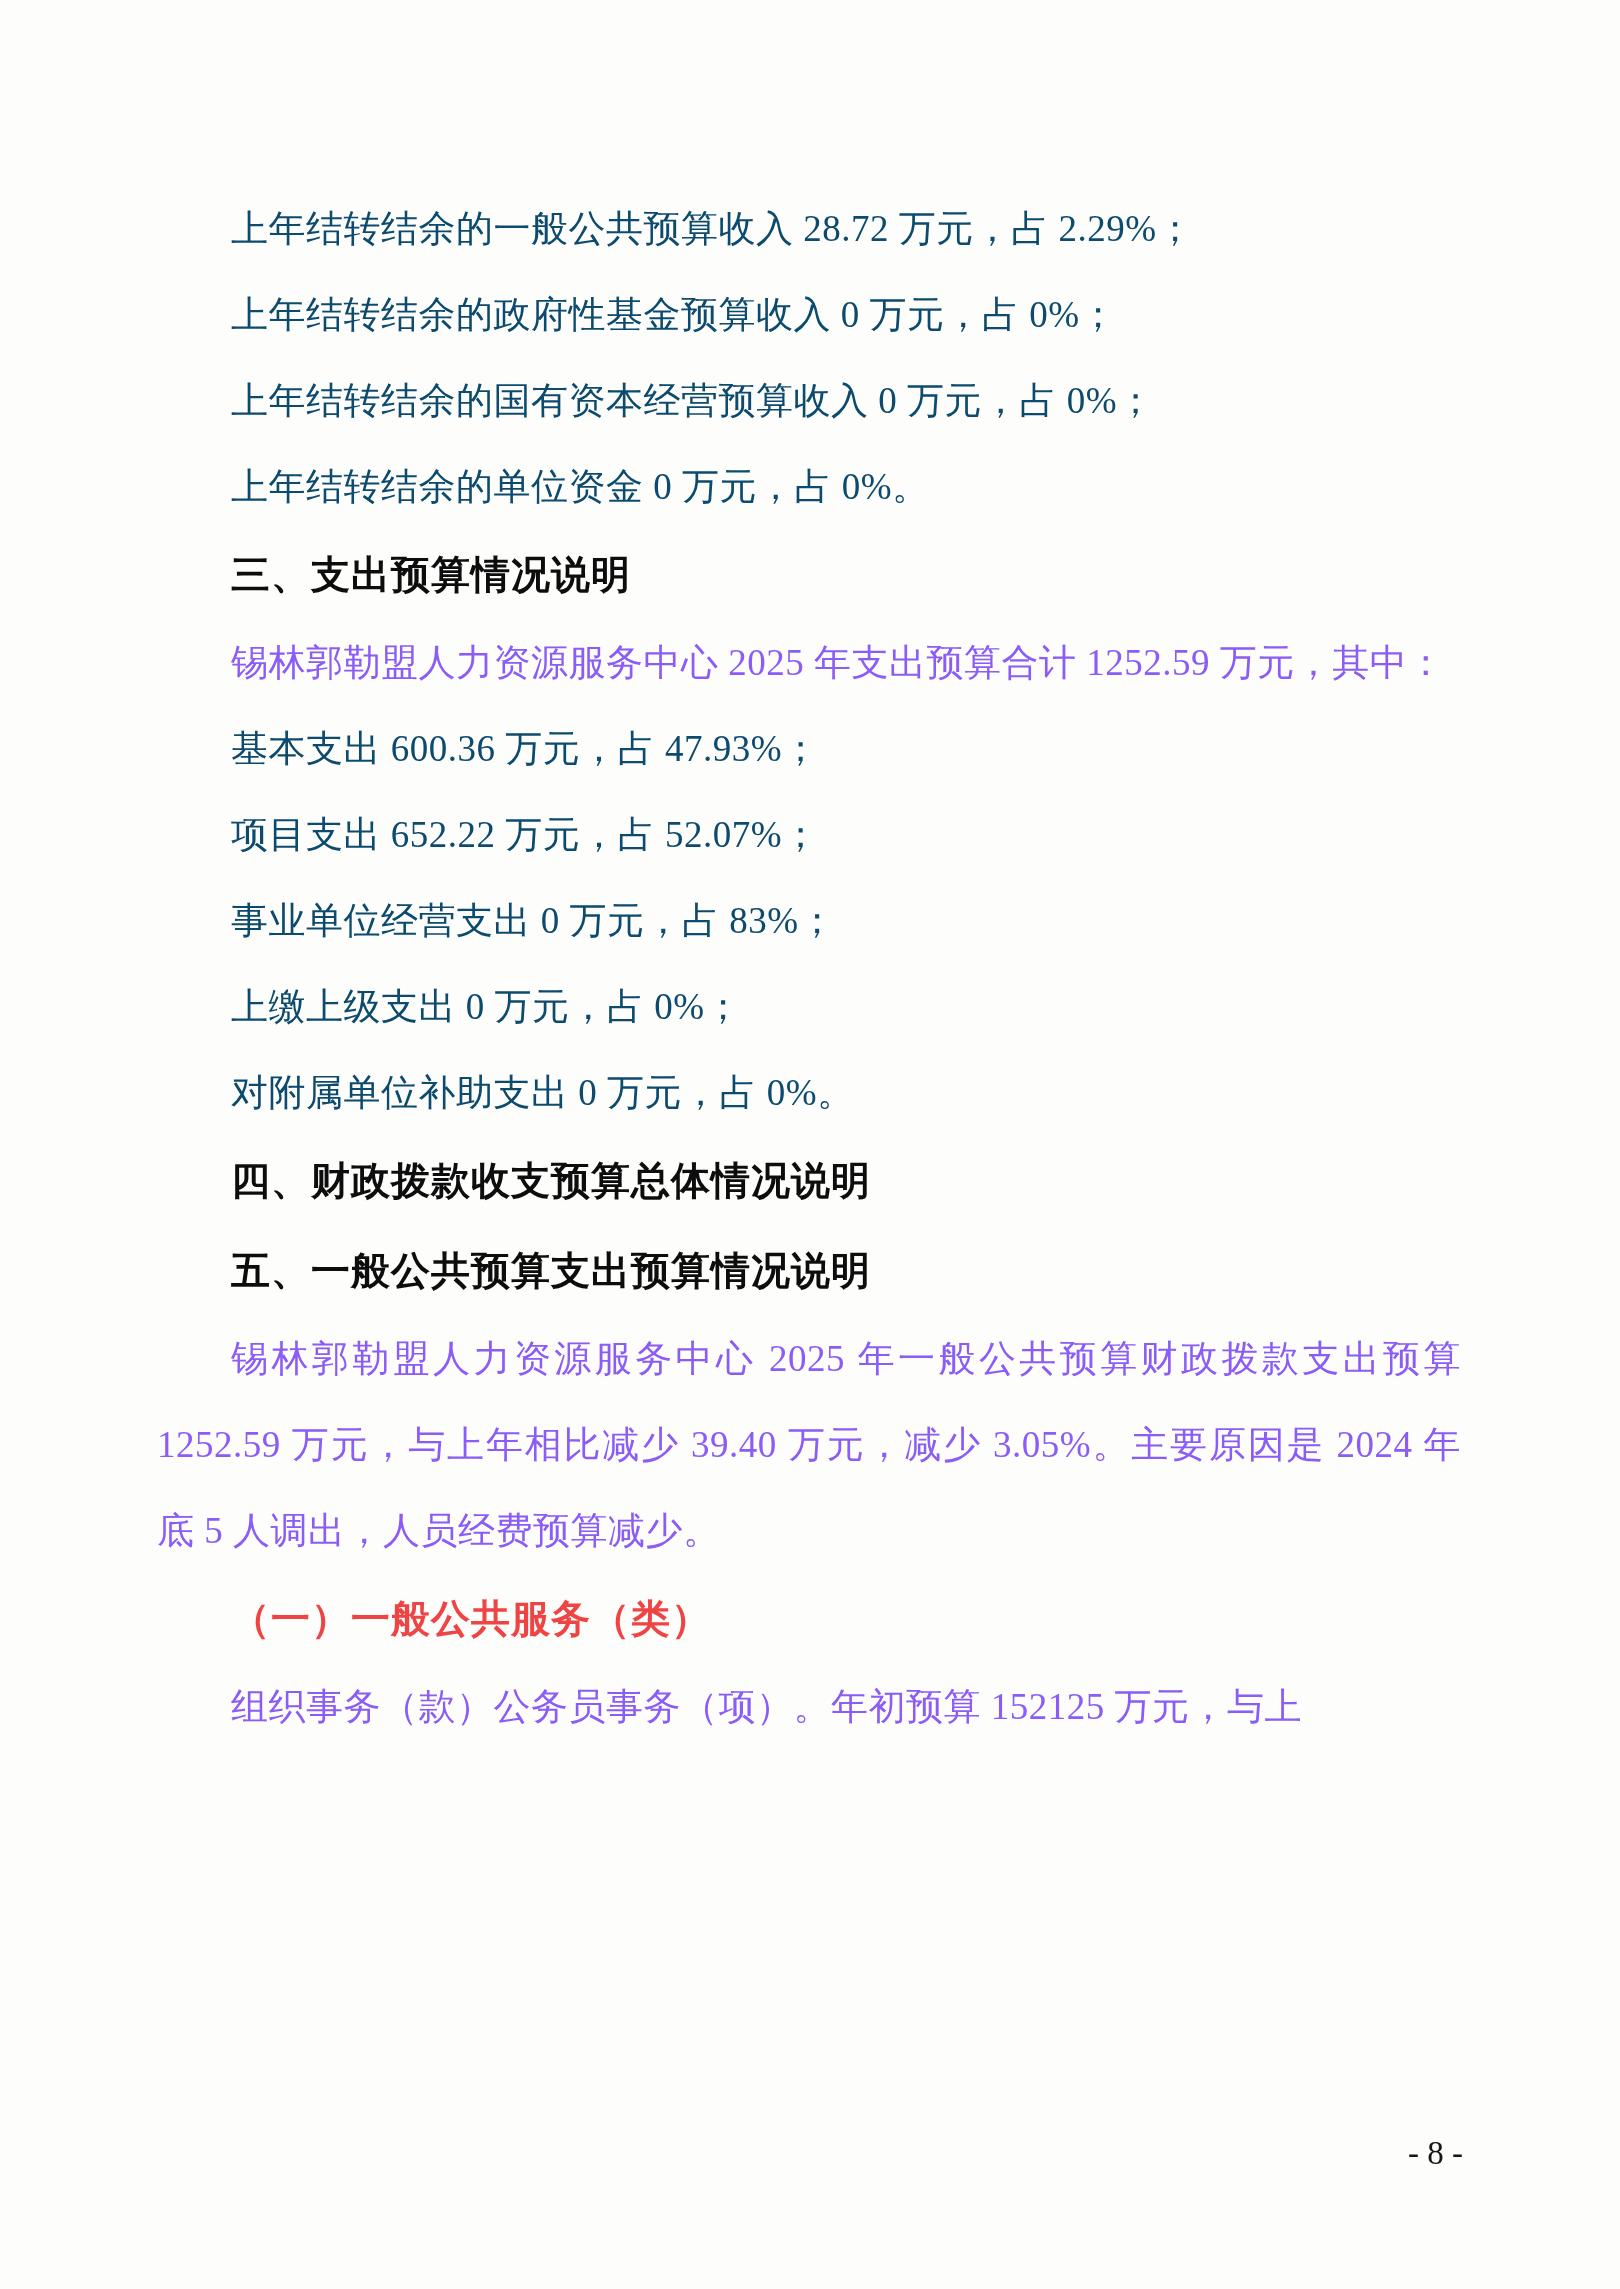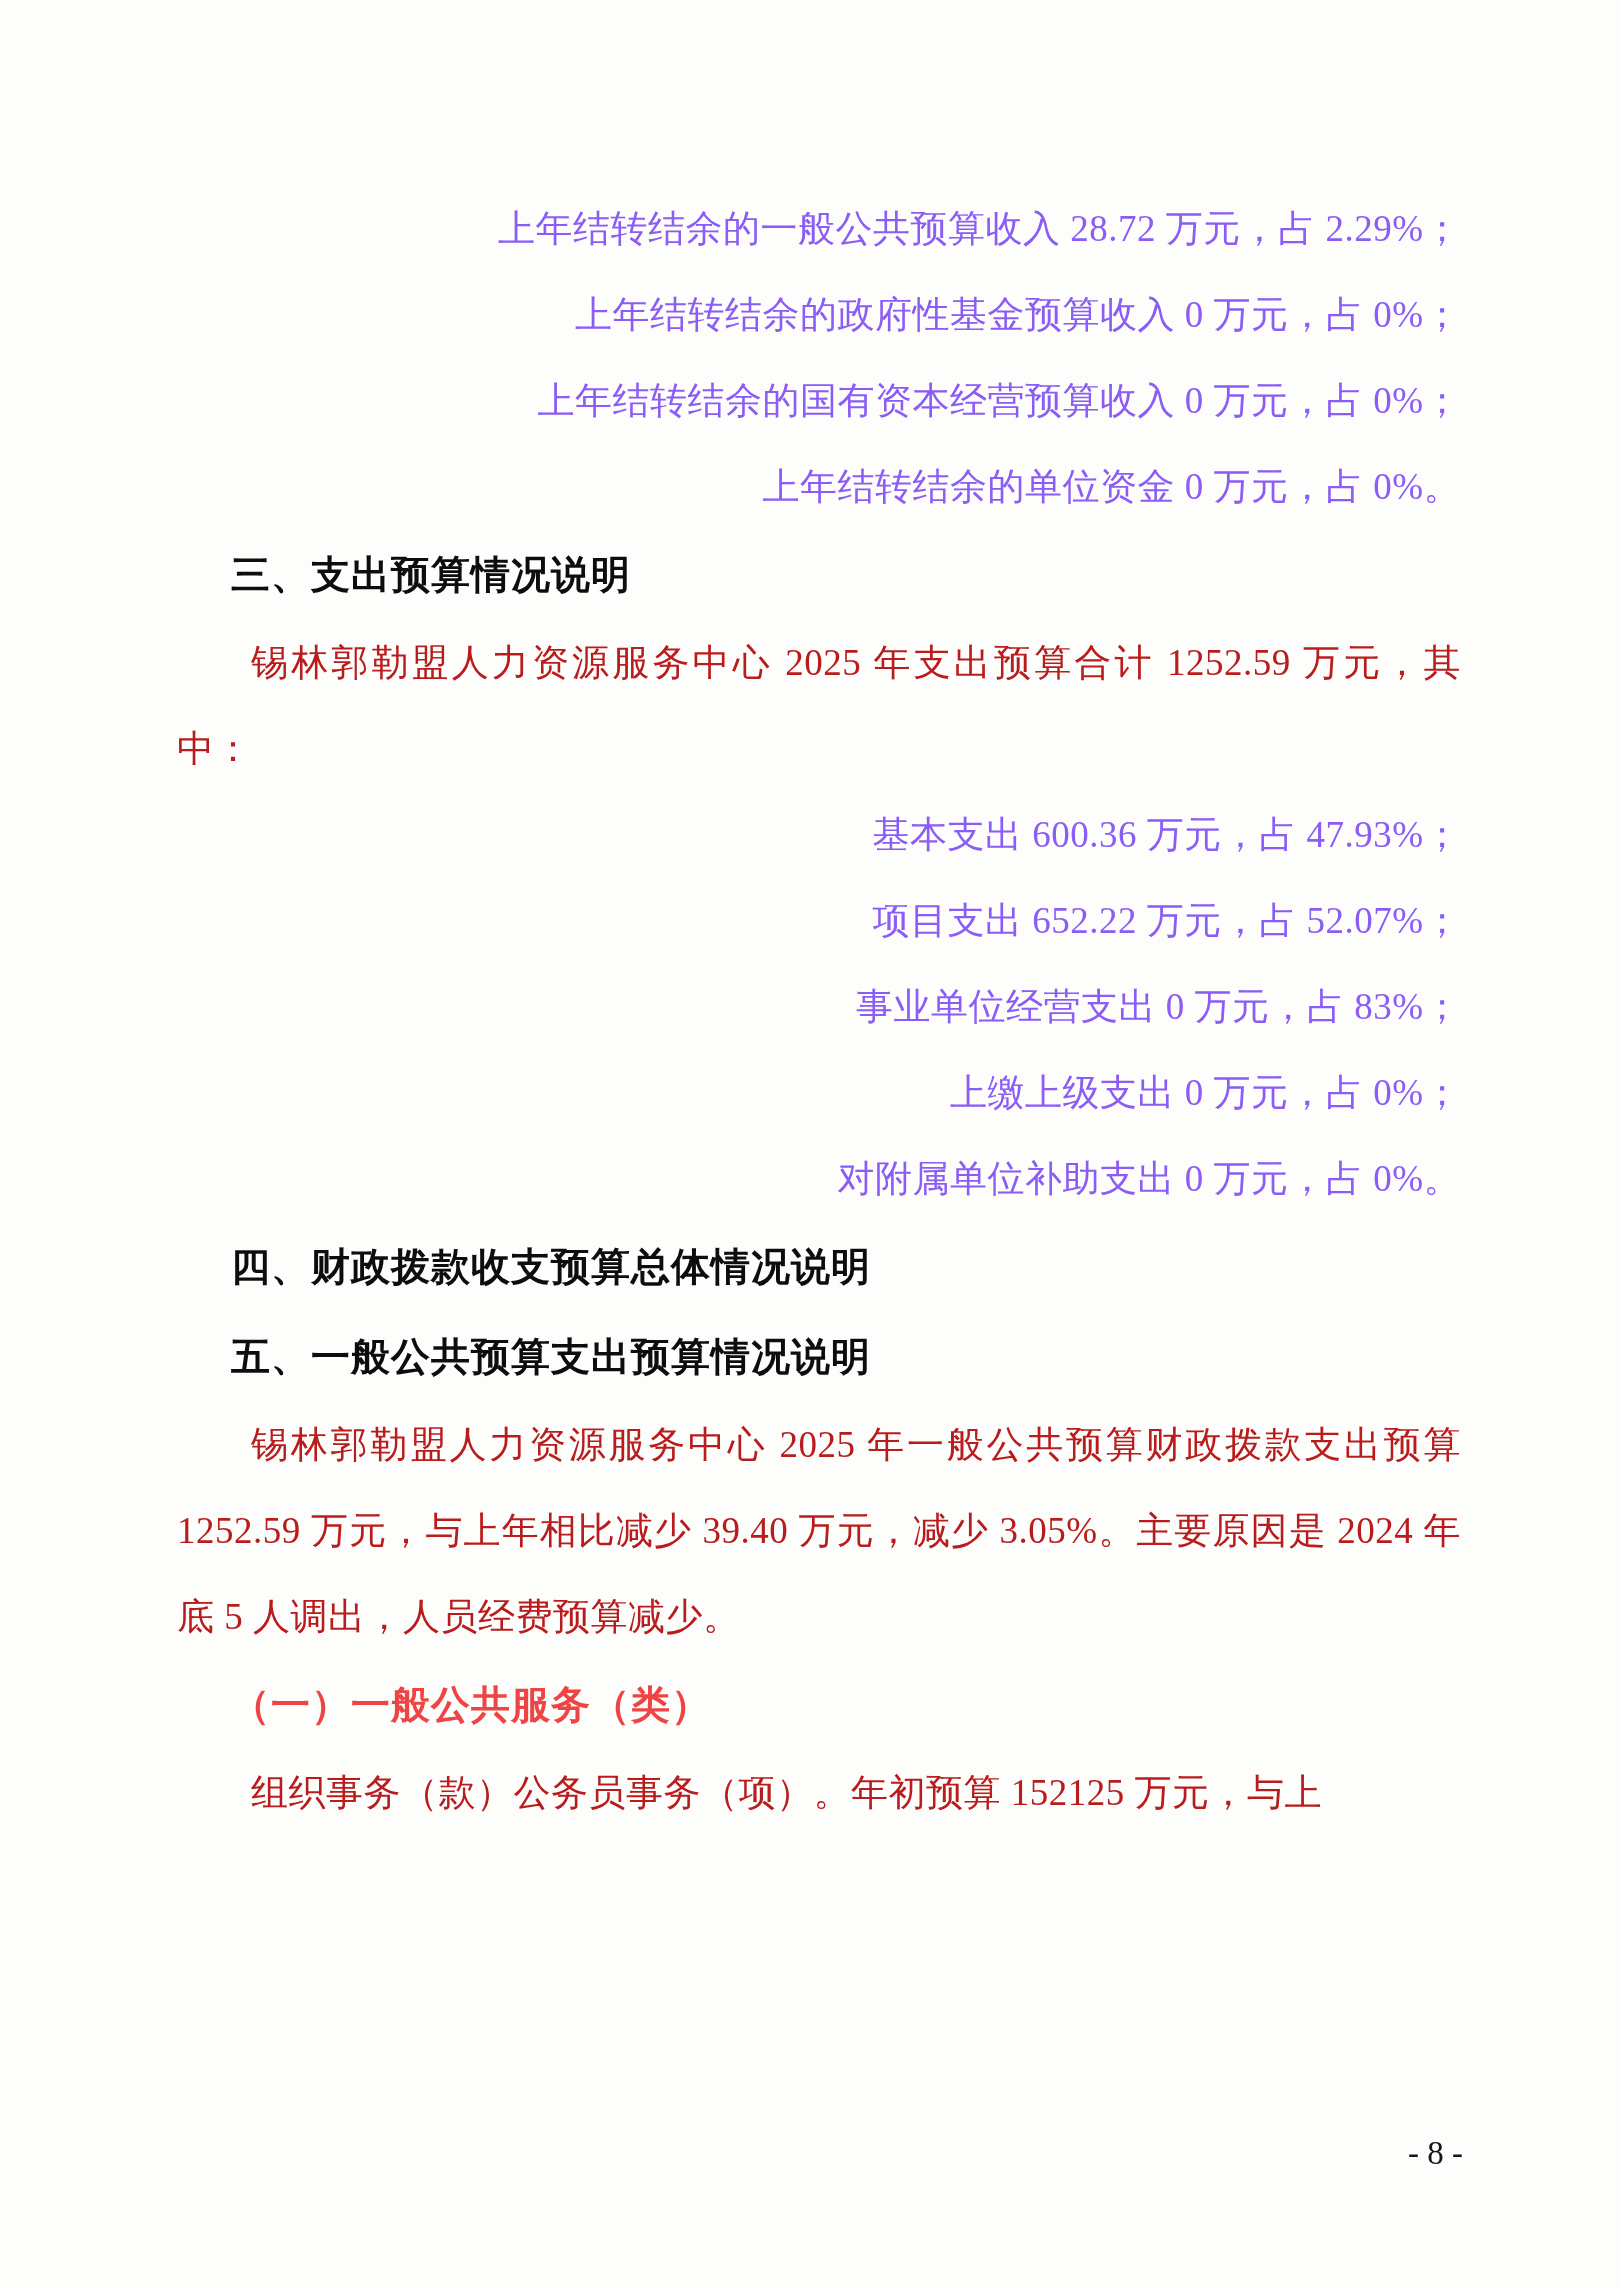--- a/index.html
+++ b/index.html
@@ -20,34 +20,32 @@
     position: absolute;
     left: 157px;
     top: 186px;
     width: 1304px;
   }
   .line {
     font-size: 37px;
     line-height: 86px;
     letter-spacing: 0.5px;
     white-space: nowrap;
-    color: #8b5cf6;
-    text-align: right;
+    color: #0c4a6e;
   }
   .indent {
     text-indent: 74px;
   }
   .para {
     font-size: 37px;
     line-height: 86px;
     letter-spacing: 0.5px;
     text-indent: 74px;
     text-align: justify;
-    color: #b91c1c;
-    margin-left: 20px;
+    color: #8b5cf6;
   }
   .heading {
     font-size: 39px;
     line-height: 90px;
     font-weight: bold;
     text-indent: 74px;
     letter-spacing: 1px;
     font-family: Liberation Sans, sans-serif;
     color: #0d0d0d;
   }

